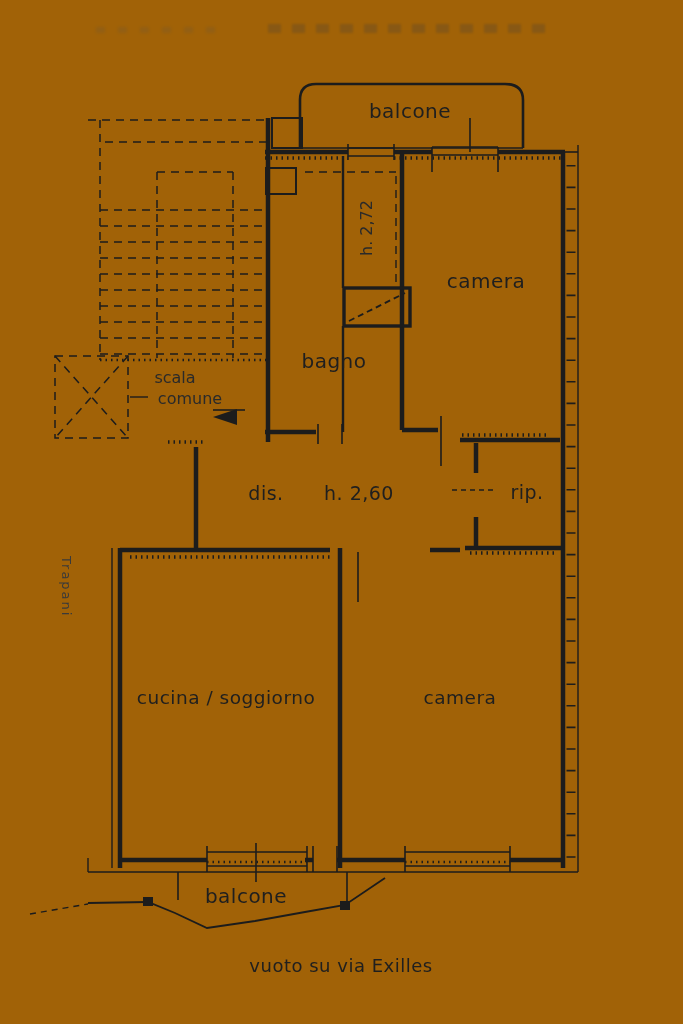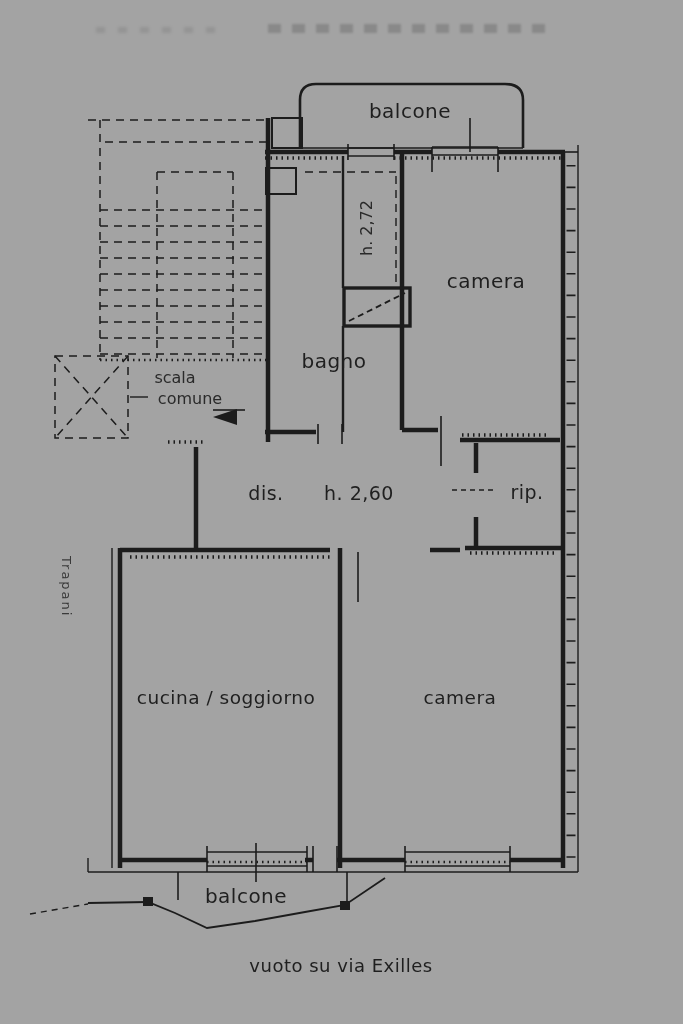--- a/index.html
+++ b/index.html
@@ -1,16 +1,16 @@
 <!DOCTYPE html>
 <html><head>
 <meta charset="utf-8">
 <style>
   html,body{margin:0;padding:0;background:#ffffff;}
-  #page{position:relative;width:683px;height:1024px;background:#a3a3a3;overflow:hidden;
+  #page{position:relative;width:683px;height:1024px;background:#a16207;overflow:hidden;
         font-family:"DejaVu Sans", sans-serif;}
   #plan-svg{position:absolute;left:0;top:0;}
   .room-label{fill:#1f1f1f;font-family:"DejaVu Sans", sans-serif;letter-spacing:0.5px;}
   .small-label{fill:#2a2a2a;font-family:"DejaVu Sans", sans-serif;}
   .side-label{fill:#3a3a3a;font-family:"DejaVu Sans", sans-serif;letter-spacing:2px;}
   
   .scan-smudge{position:absolute;left:268px;top:24px;width:278px;height:9px;
     background:repeating-linear-gradient(90deg, rgba(60,60,60,0.45) 0 13px, rgba(0,0,0,0) 13px 24px);
     filter:blur(1.3px);opacity:0.55;}
   .scan-smudge2{position:absolute;left:96px;top:27px;width:120px;height:6px;

